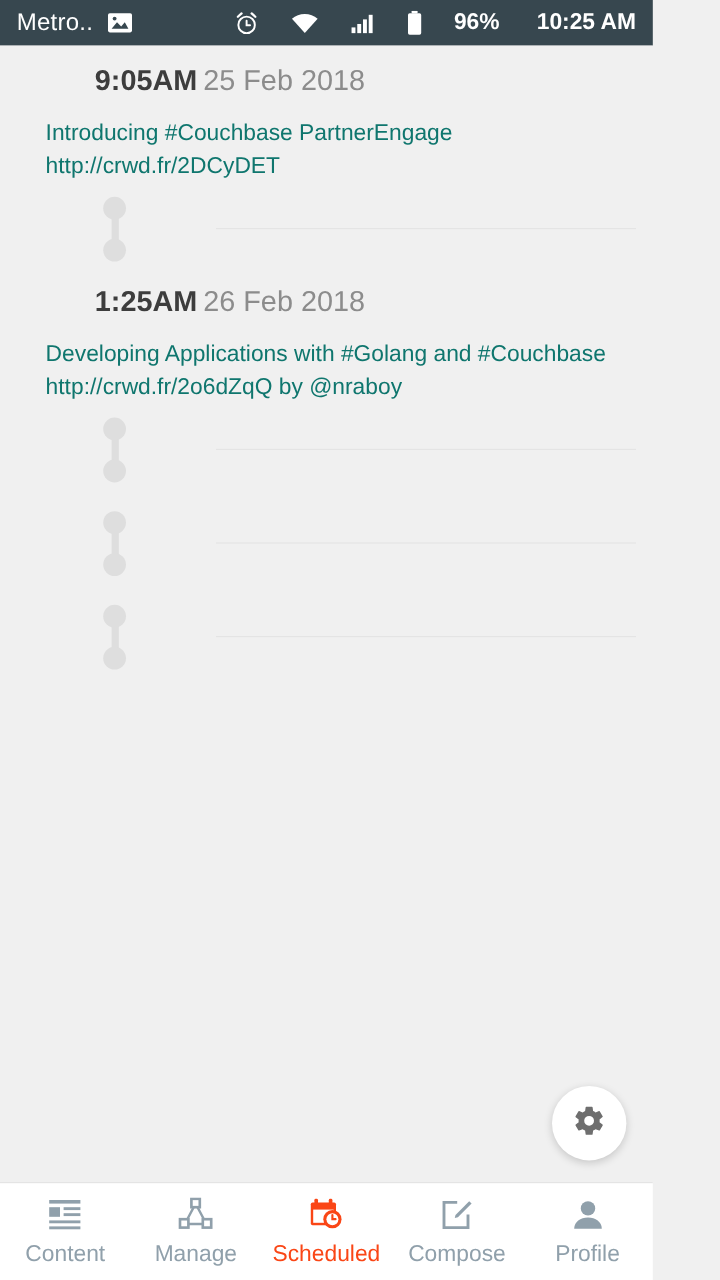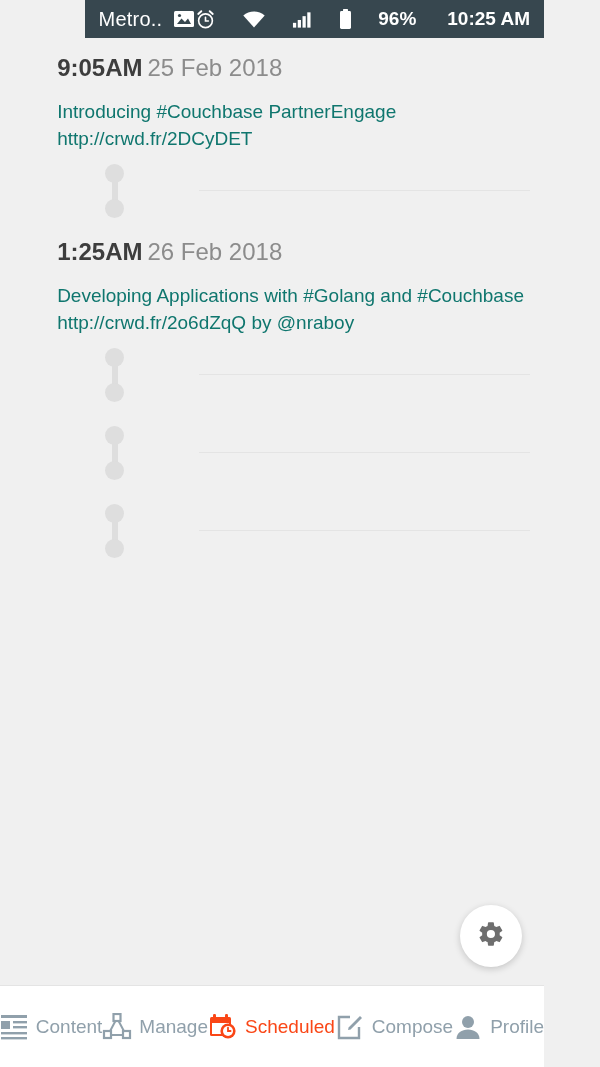--- a/index.html
+++ b/index.html
@@ -2,21 +2,21 @@
 <html><head>
 <meta charset="utf-8">
 <style>
   * { margin:0; padding:0; box-sizing:border-box; }
   html, body {
     width:600px; height:1067px;
     font-family:"Liberation Sans", sans-serif;
     background:#f0f0f0;
     overflow:hidden;
   }
-  #app { position:relative; width:544px; height:1067px; display:flex; flex-direction:column;align-items:flex-end; }
+  #app { position:relative; width:544px; height:1067px; display:flex; flex-direction:column; }
 
   
   .statusbar {
     height:38px; background:#37474f; color:#ffffff;
     display:flex; align-items:center; padding:0 14px;
     font-size:20px; flex:0 0 38px;
   }
   .sb-left { display:flex; align-items:center; gap:11px; }
   .sb-carrier { font-size:20px; letter-spacing:.2px; }
   .sb-right { margin-left:auto; display:flex; align-items:center; gap:26px;font-weight:bold; }
@@ -58,21 +58,21 @@
   }
   .chevron { margin-left:11px; display:flex; align-items:center; }
 
   
   .timeline {
     flex:1 1 auto; background:#f0f0f0; position:relative; overflow:hidden;
     padding-top:8px;
   }
   .post { padding:8px 20px 0 38px; }
   .post-time { font-size:24px; color:#4a4a4a; margin-bottom:16px; white-space:nowrap; }
-  .post-time .t { font-weight:bold; color:#3d3d3d; }
+  .post-time .t { font-weight:bold; color:#3d3d3d;margin-left:41px; }
   .post-time .d { font-weight:normal; color:#8c8c8c; margin-left:5px; }
   .post-line { font-size:19px; color:#0f766e; line-height:27px; white-space:nowrap; }
 
   .connector { position:relative; height:78px; }
   .conn-dots { position:absolute; left:86px; top:12px; width:19px; height:54px; }
   .conn-dots .dot {
     position:absolute; left:0; width:19px; height:19px; border-radius:50%;
     background:#dedede;
   }
   .conn-dots .dot.top { top:0; } .conn-dots .dot.bot { bottom:0; }
@@ -92,21 +92,21 @@
     background:#ffffff; box-shadow:0 2px 7px rgba(0,0,0,.18);
     display:flex; align-items:center; justify-content:center;
   }
 
   
   .bottomnav {
     flex:0 0 82px; background:#ffffff; border-top:1px solid #e4e4e4;
     display:flex; align-items:center;
   }
   .nav-item {
-    flex:1 1 0; display:flex; 
+    flex:1 1 0; display:flex; flex-direction:column;
     align-items:center; justify-content:center; gap:7px;
   }
   .nav-ico { height:32px; display:flex; align-items:center; justify-content:center; }
   .nav-label { font-size:19px; color:#90a0ab; }
   .nav-item.active .nav-label { color:#fa4616; }
 </style>
 </head>
 <body>
 
 <div id="app">

